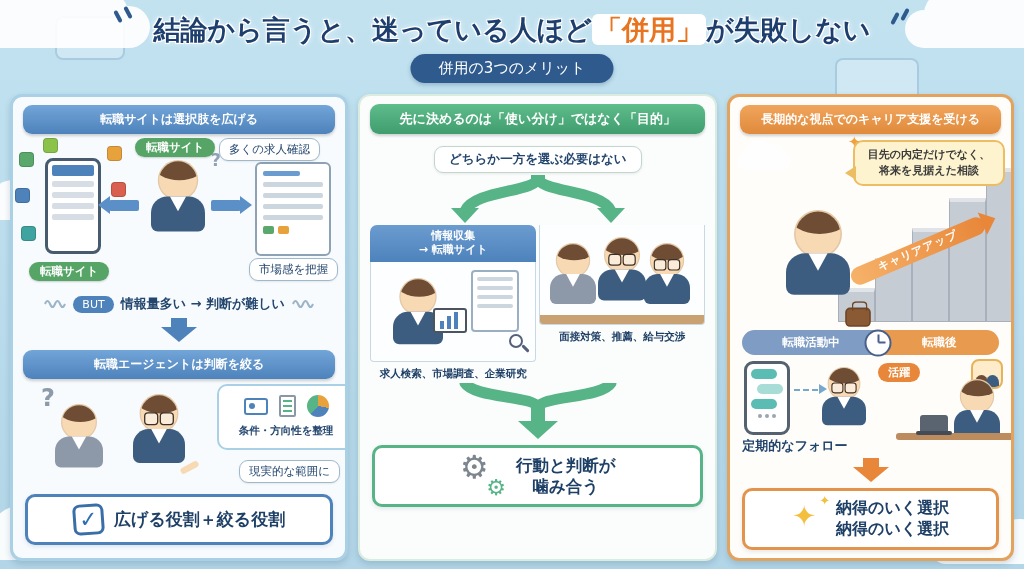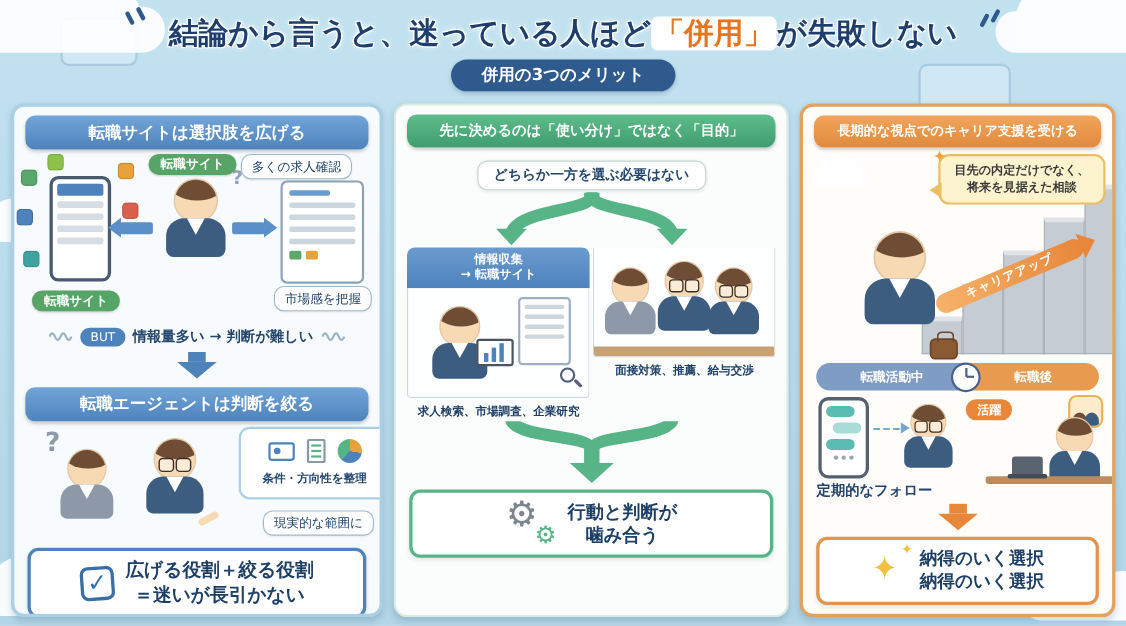--- a/index.html
+++ b/index.html
@@ -11,33 +11,33 @@
   .doodle{position:absolute;border:2px solid rgba(110,160,195,.4);border-radius:8px;background:rgba(255,255,255,.25);z-index:0}
   .cloud{position:absolute;background:#fff;border-radius:999px;opacity:.93;z-index:0}
   .cloud::before{content:'';position:absolute;background:#fff;border-radius:50%;width:52%;height:150%;top:-65%;left:12%}
   .cloud::after{content:'';position:absolute;background:#fff;border-radius:50%;width:38%;height:115%;top:-42%;right:12%}
   .speed{position:absolute;width:4px;height:13px;background:#2e5a8d;border-radius:2px;z-index:1}
 
   
   .title{position:absolute;top:12px;left:0;right:0;text-align:center;font-size:27px;font-weight:bold;color:#1e3f6e;white-space:nowrap;z-index:2;
     text-shadow:1px 1px 0 #fff,-1px -1px 0 #fff,1px -1px 0 #fff,-1px 1px 0 #fff,0 0 6px #fff}
   .title .hl{color:#e87420;background:#fff;border-radius:6px;padding:0 3px;text-shadow:none}
-  .subtitle{position:absolute;top:54px;left:50%;transform:translateX(-50%);background:#2e5a8d;color:#fff;font-size:15px;font-weight:bold;
+  .subtitle{position:absolute;top:54px;left:50%;transform:translateX(-50%);background:#2e5a8d;color:#fff;font-size:15px;font-weight:normal;
     padding:5px 28px;border-radius:17px;white-space:nowrap;z-index:2;box-shadow:0 2px 4px rgba(20,50,90,.25)}
 
   
   .panels{position:absolute;top:94px;left:10px;width:1004px;height:467px;display:flex;gap:10px;z-index:2}
   .panel{position:relative;border-radius:12px;overflow:hidden;box-shadow:0 3px 6px rgba(30,60,100,.18)}
   .panel.left{width:354px;border:3px solid #a9d0e4;background:#f7fbfe}
   .panel.mid{width:376px;border:2px solid #d9ecdf;background:#fbfdfc}
   .panel.right{width:300px;border:3px solid #e2a35f;background:#fffdf9}
 
   .pill{margin:8px auto 0;width:calc(100% - 20px);text-align:center;color:#fff;font-weight:bold;border-radius:9px;padding:6px 2px;
     white-space:nowrap;box-shadow:0 2px 3px rgba(0,0,0,.18)}
-  .pill.blue{background:linear-gradient(#72a5d8,#4d82bb);font-size:15px}
+  .pill.blue{background:linear-gradient(#72a5d8,#4d82bb);font-size:12px}
   .pill.green{background:linear-gradient(#5fbd8c,#3f9d6e);font-size:13px}
   .pill.orange{background:linear-gradient(#f0a55c,#e08a3c);font-size:12px}
 
   
   .person{position:absolute;width:40px;height:58px;transform-origin:top left}
   .p-head{position:relative;width:30px;height:30px;margin:0 auto;background:#f7d9b4;border-radius:50%;overflow:hidden;border:1px solid rgba(0,0,0,.08)}
   .p-head::before{content:'';position:absolute;top:-9px;left:-4px;width:38px;height:23px;background:#6f4d35;border-radius:50%}
   .p-body{position:relative;width:40px;height:26px;margin:-3px auto 0;background:#3d5d80;border-radius:12px 12px 5px 5px}
   .p-body::before{content:'';position:absolute;left:50%;top:0;transform:translateX(-50%);width:0;height:0;
     border-left:6px solid transparent;border-right:6px solid transparent;border-top:11px solid #fff}
@@ -262,21 +262,20 @@
         </div>
         <div class="bubble-sm" style="left:226px;top:78px">現実的な範囲に</div>
       </div>
 
       <div class="conclusion blue-border">
         <div class="checkbox">
             <span>✓</span>
           </div>
         <div class="c-text">
           <div>広げる役割＋絞る役割</div>
-          <div>＝迷いが長引かない</div>
         </div>
       </div>
     </section>
 
     <section class="panel mid">
       <div class="pill green">先に決めるのは「使い分け」ではなく「目的」</div>
       <div class="note">どちらか一方を選ぶ必要はない</div>
 
       <svg class="flow" width="326" height="48" viewBox="0 0 326 48">
         <rect x="156" y="0" width="14" height="8" fill="#57b487"></rect>

